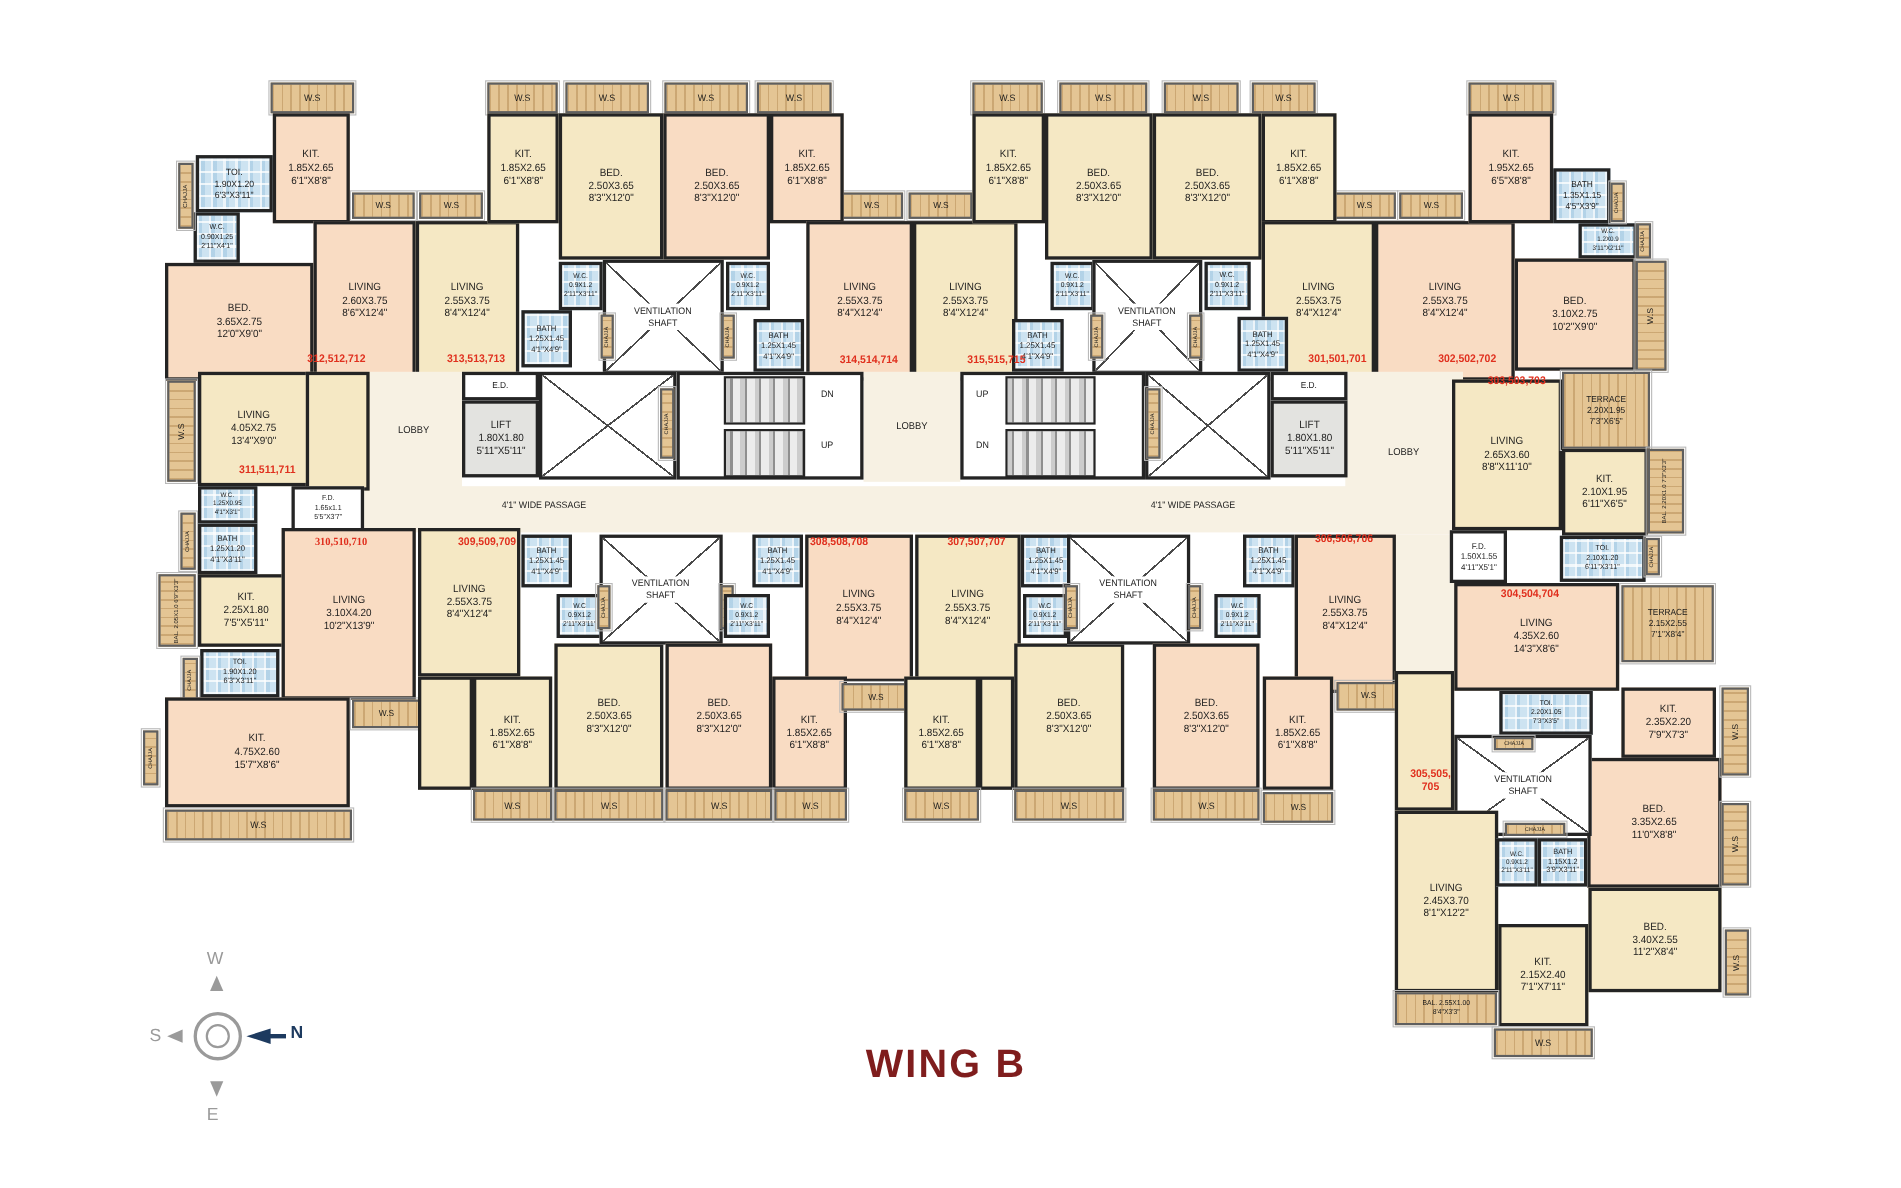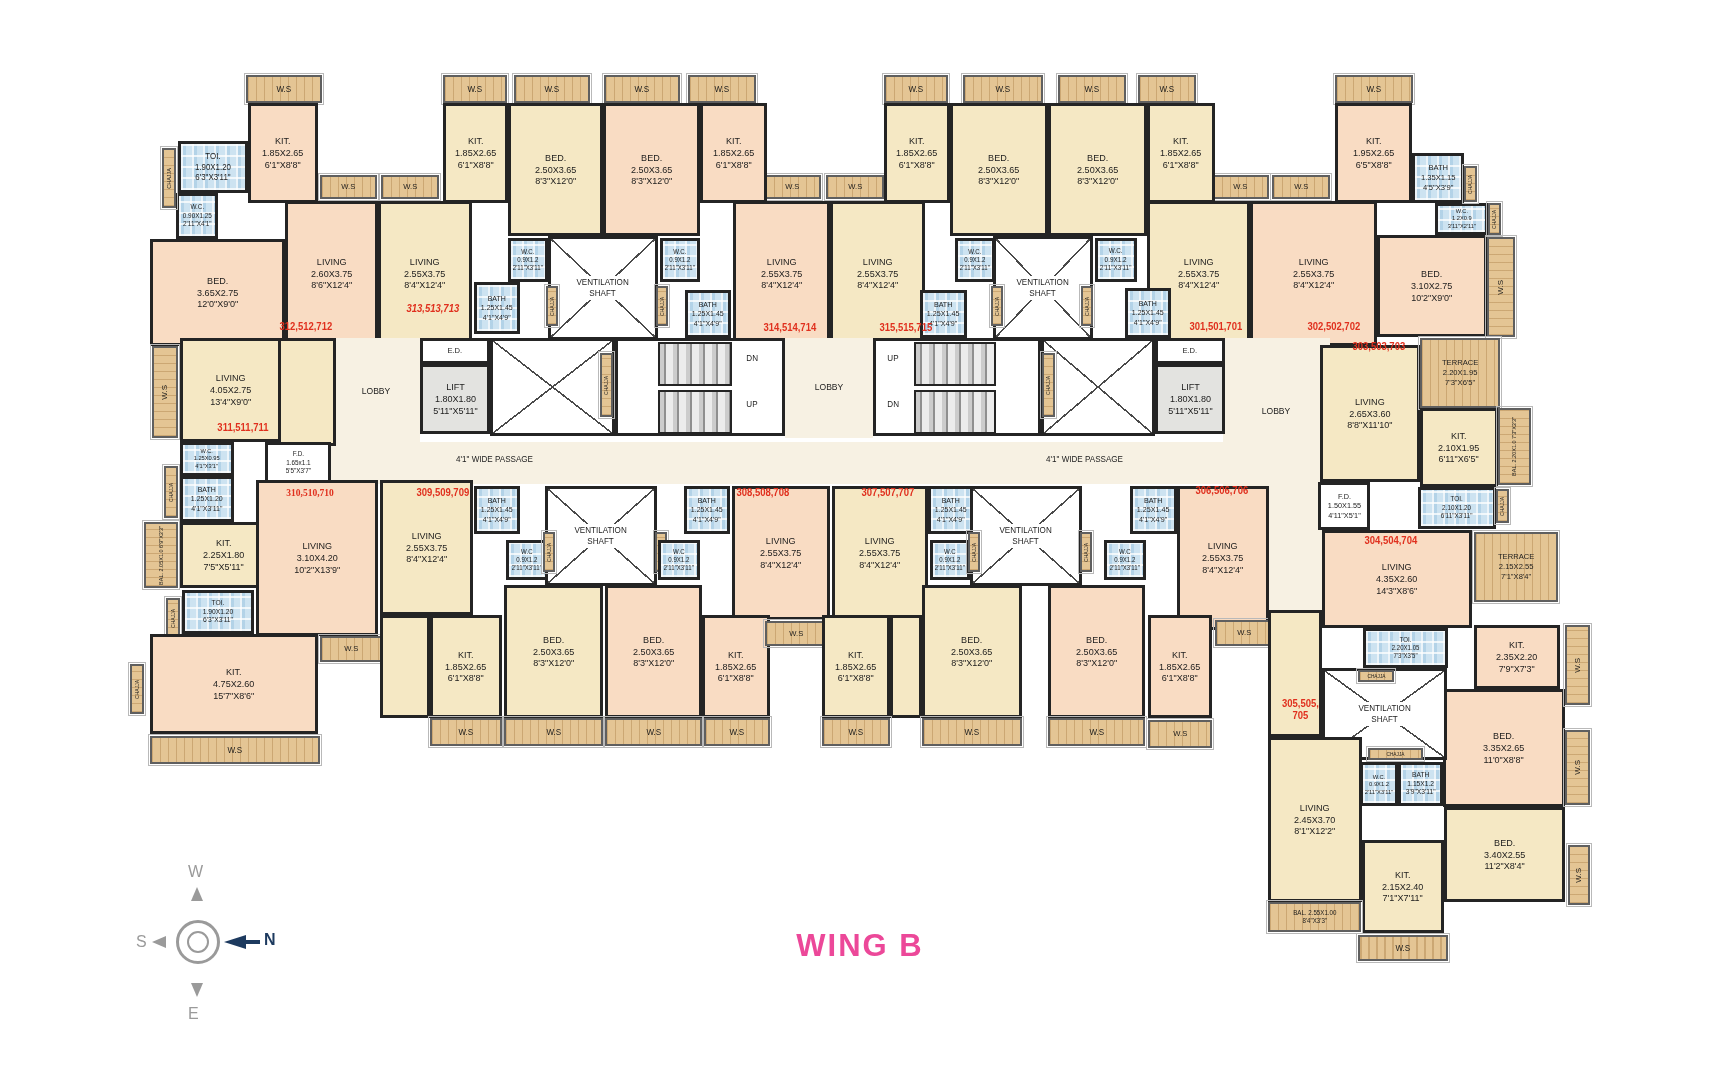--- a/index.html
+++ b/index.html
@@ -29,21 +29,21 @@
      linear-gradient(to bottom right,transparent calc(50% - 0.8px),#4a4a4a calc(50% - 0.8px),#4a4a4a calc(50% + 0.8px),transparent calc(50% + 0.8px)),#fff;}
   .f-shaft .lab{background:#fff;padding:1px 3px;}
   .f-label{border:none;background:transparent;overflow:visible;}
   .f-rednum{border:none;background:transparent;overflow:visible;}
   .f-rednum .lab{color:#e0301e;font-weight:bold;}
   .vert .lab{writing-mode:vertical-rl;transform:rotate(180deg) scaleX(.95);}
   
   #title{position:absolute;left:530px;top:922px;width:660px;text-align:center;color:#6a6a6a;}
   #title .t1{font-size:31px;letter-spacing:1px;}
   #title .t1 sup{font-size:55%;}
-  #title .t2{font-size:31px;font-weight:bold;color:#ec4899;letter-spacing:2px;margin-top:6px;}
+  #title .t2{font-size:36px;font-weight:bold;color:#7f1d1d;letter-spacing:2px;margin-top:24px;}
   
   #compass{position:absolute;left:130px;top:855px;width:160px;height:180px;color:#9a9a9a;}
   #compass span{position:absolute;font-size:16px;}
   .c-ring{position:absolute;left:46px;top:65px;width:44px;height:44px;border:3px solid #9a9a9a;border-radius:50%;box-sizing:border-box;}
   .c-ring-in{position:absolute;left:57px;top:76px;width:22px;height:22px;border:2px solid #9a9a9a;border-radius:50%;box-sizing:border-box;}
   .c-arrow{position:absolute;width:0;height:0;}
   .c-up{left:61px;top:32px;border-left:6px solid transparent;border-right:6px solid transparent;border-bottom:14px solid #9a9a9a;}
   .c-left{left:22px;top:81px;border-top:6px solid transparent;border-bottom:6px solid transparent;border-right:14px solid #9a9a9a;}
   .c-down{left:61px;top:128px;border-left:6px solid transparent;border-right:6px solid transparent;border-top:14px solid #9a9a9a;}
   .c-north{left:94px;top:80px;border-top:7px solid transparent;border-bottom:7px solid transparent;border-right:22px solid #1d3a5f;}
@@ -957,21 +957,21 @@
     <div class="rm f-woodv vert" style="left: 1568px; top: 845px; width: 22px; height: 60px;">
       <div class="lab" style="font-size: 8px;">
         <div>W.S</div>
       </div>
     </div>
     <div class="rm f-rednum" style="left: 268px; top: 320px; width: 76px; height: 14px;">
       <div class="lab" style="font-size: 10px;">
         <div>312,512,712</div>
       </div>
     </div>
-    <div class="rm f-rednum" style="left: 395px; top: 302px; width: 76px; height: 14px; font-style: italic;">
+    <div class="rm f-rednum" style="left: 395px; top: 320px; width: 76px; height: 14px;">
       <div class="lab" style="font-size: 10px;">
         <div>313,513,713</div>
       </div>
     </div>
     <div class="rm f-rednum" style="left: 752px; top: 321px; width: 76px; height: 14px;">
       <div class="lab" style="font-size: 10px;">
         <div>314,514,714</div>
       </div>
     </div>
     <div class="rm f-rednum" style="left: 868px; top: 321px; width: 76px; height: 14px;">

